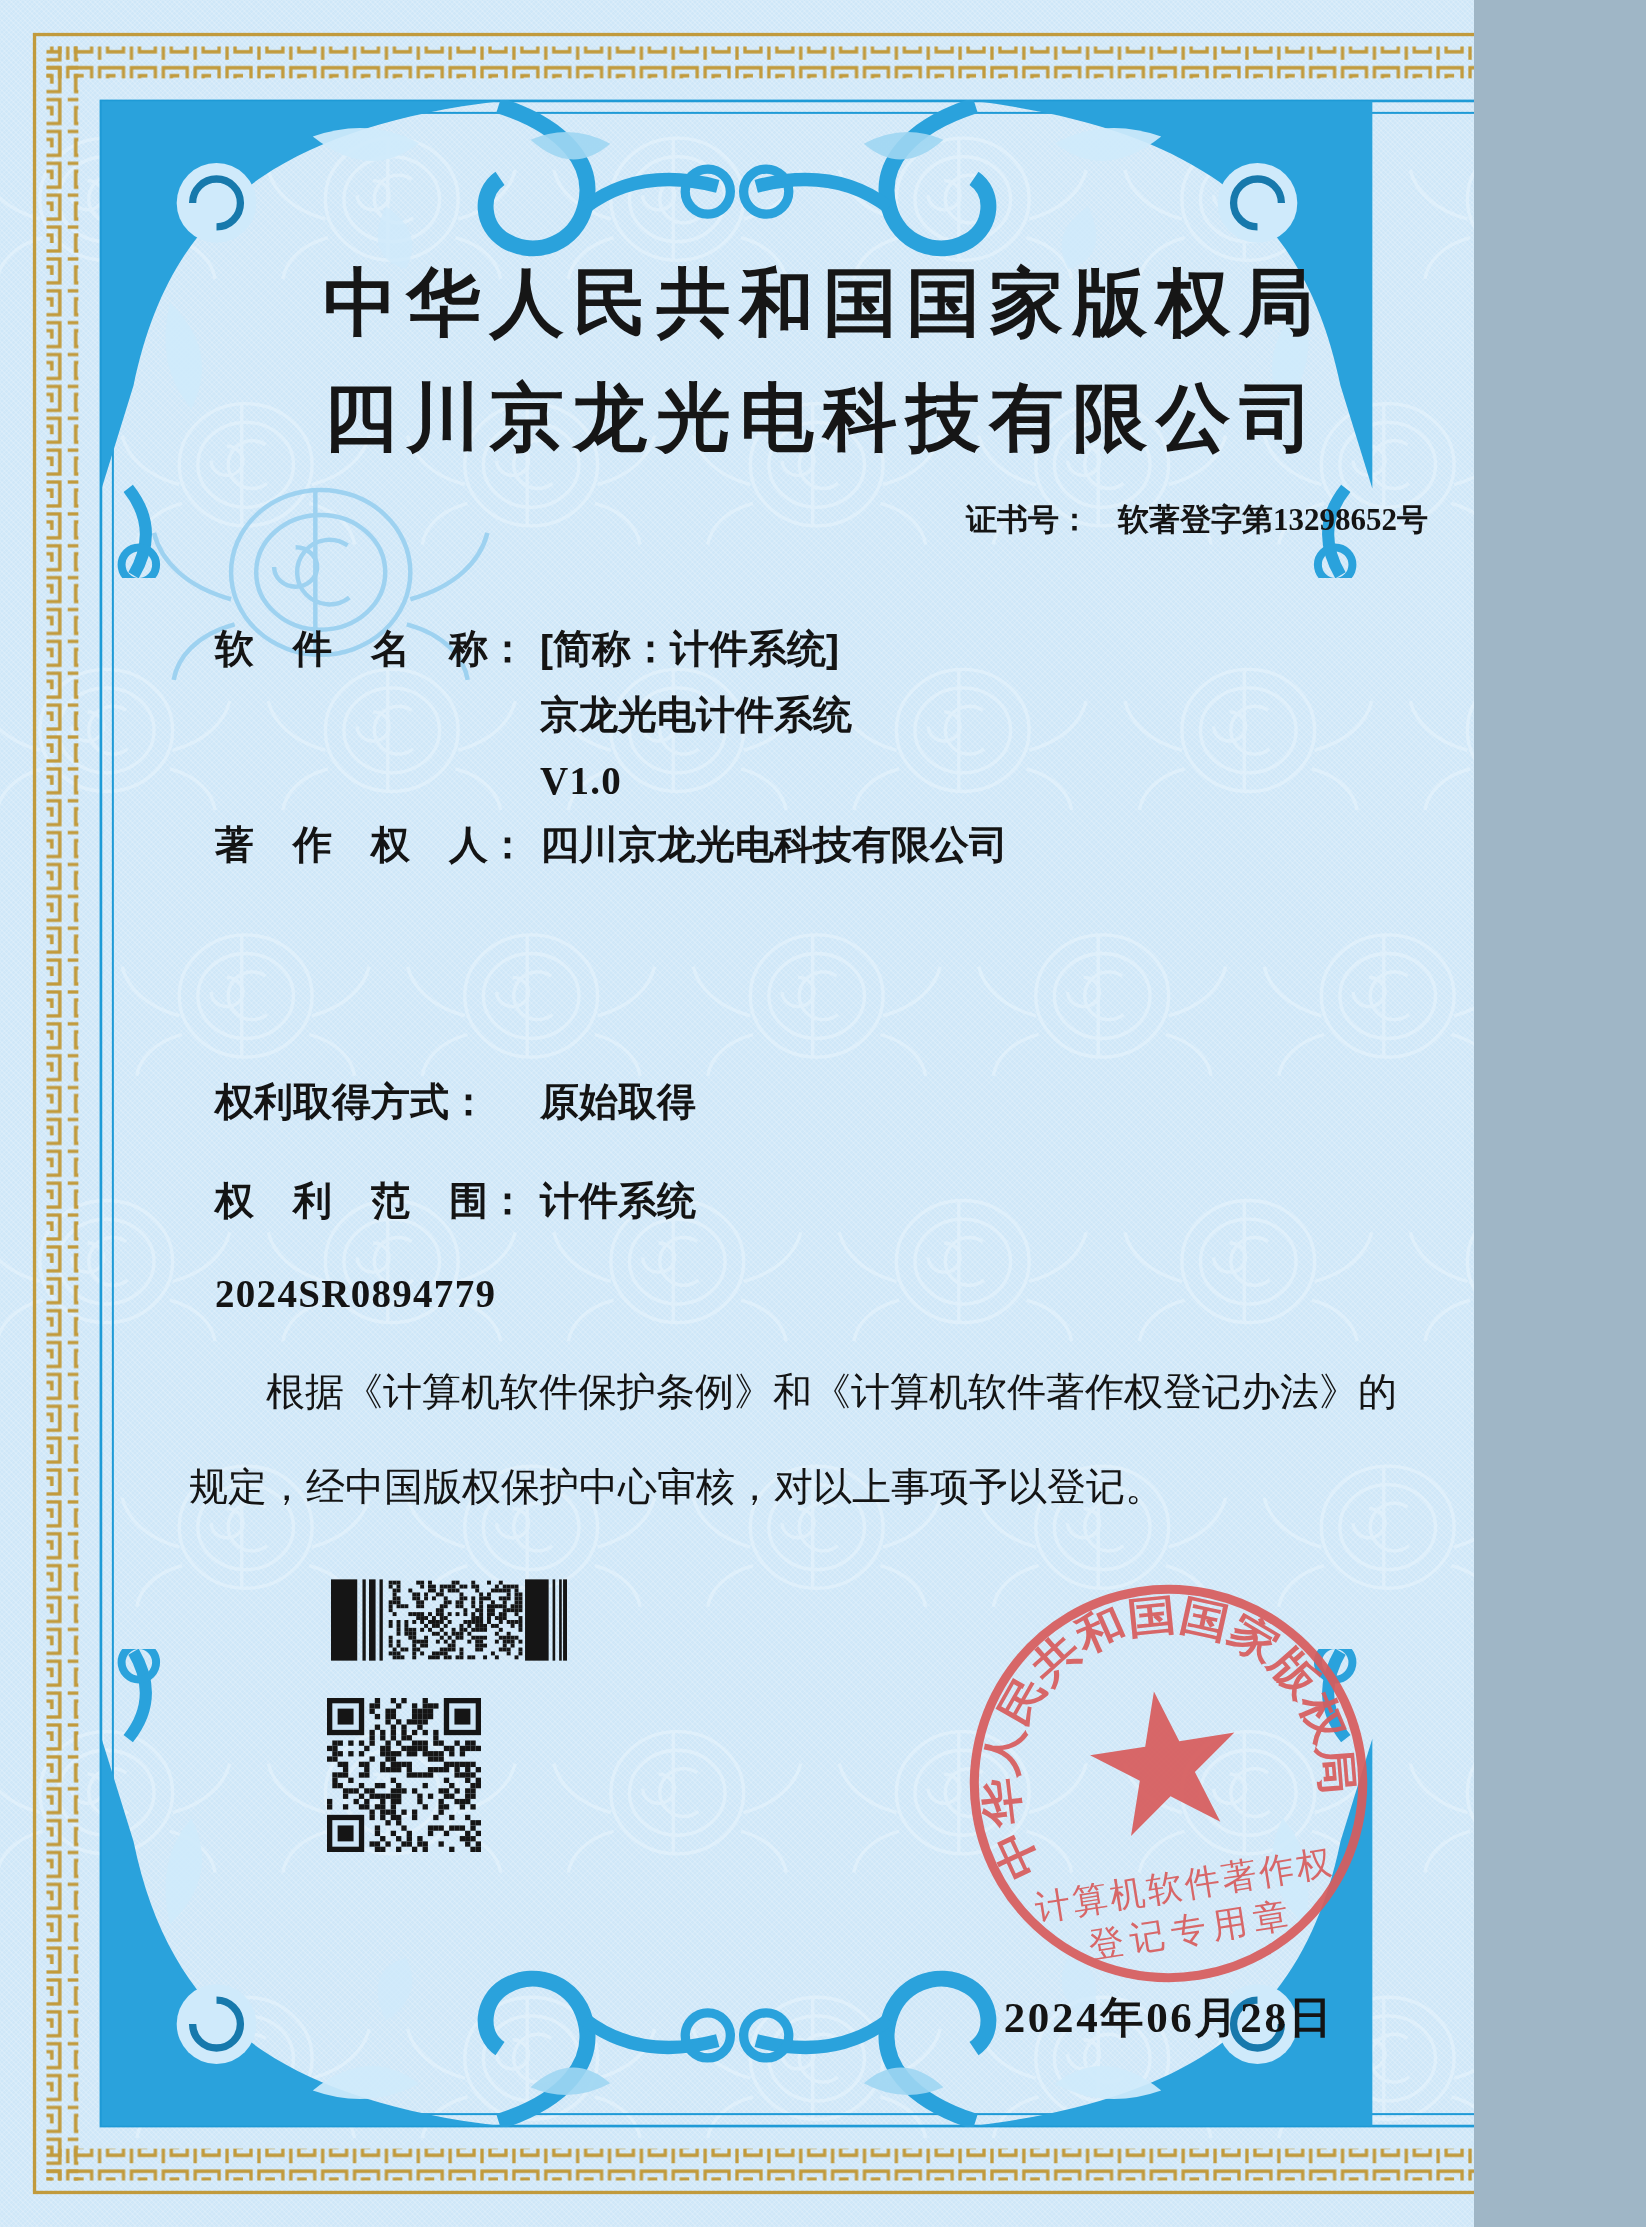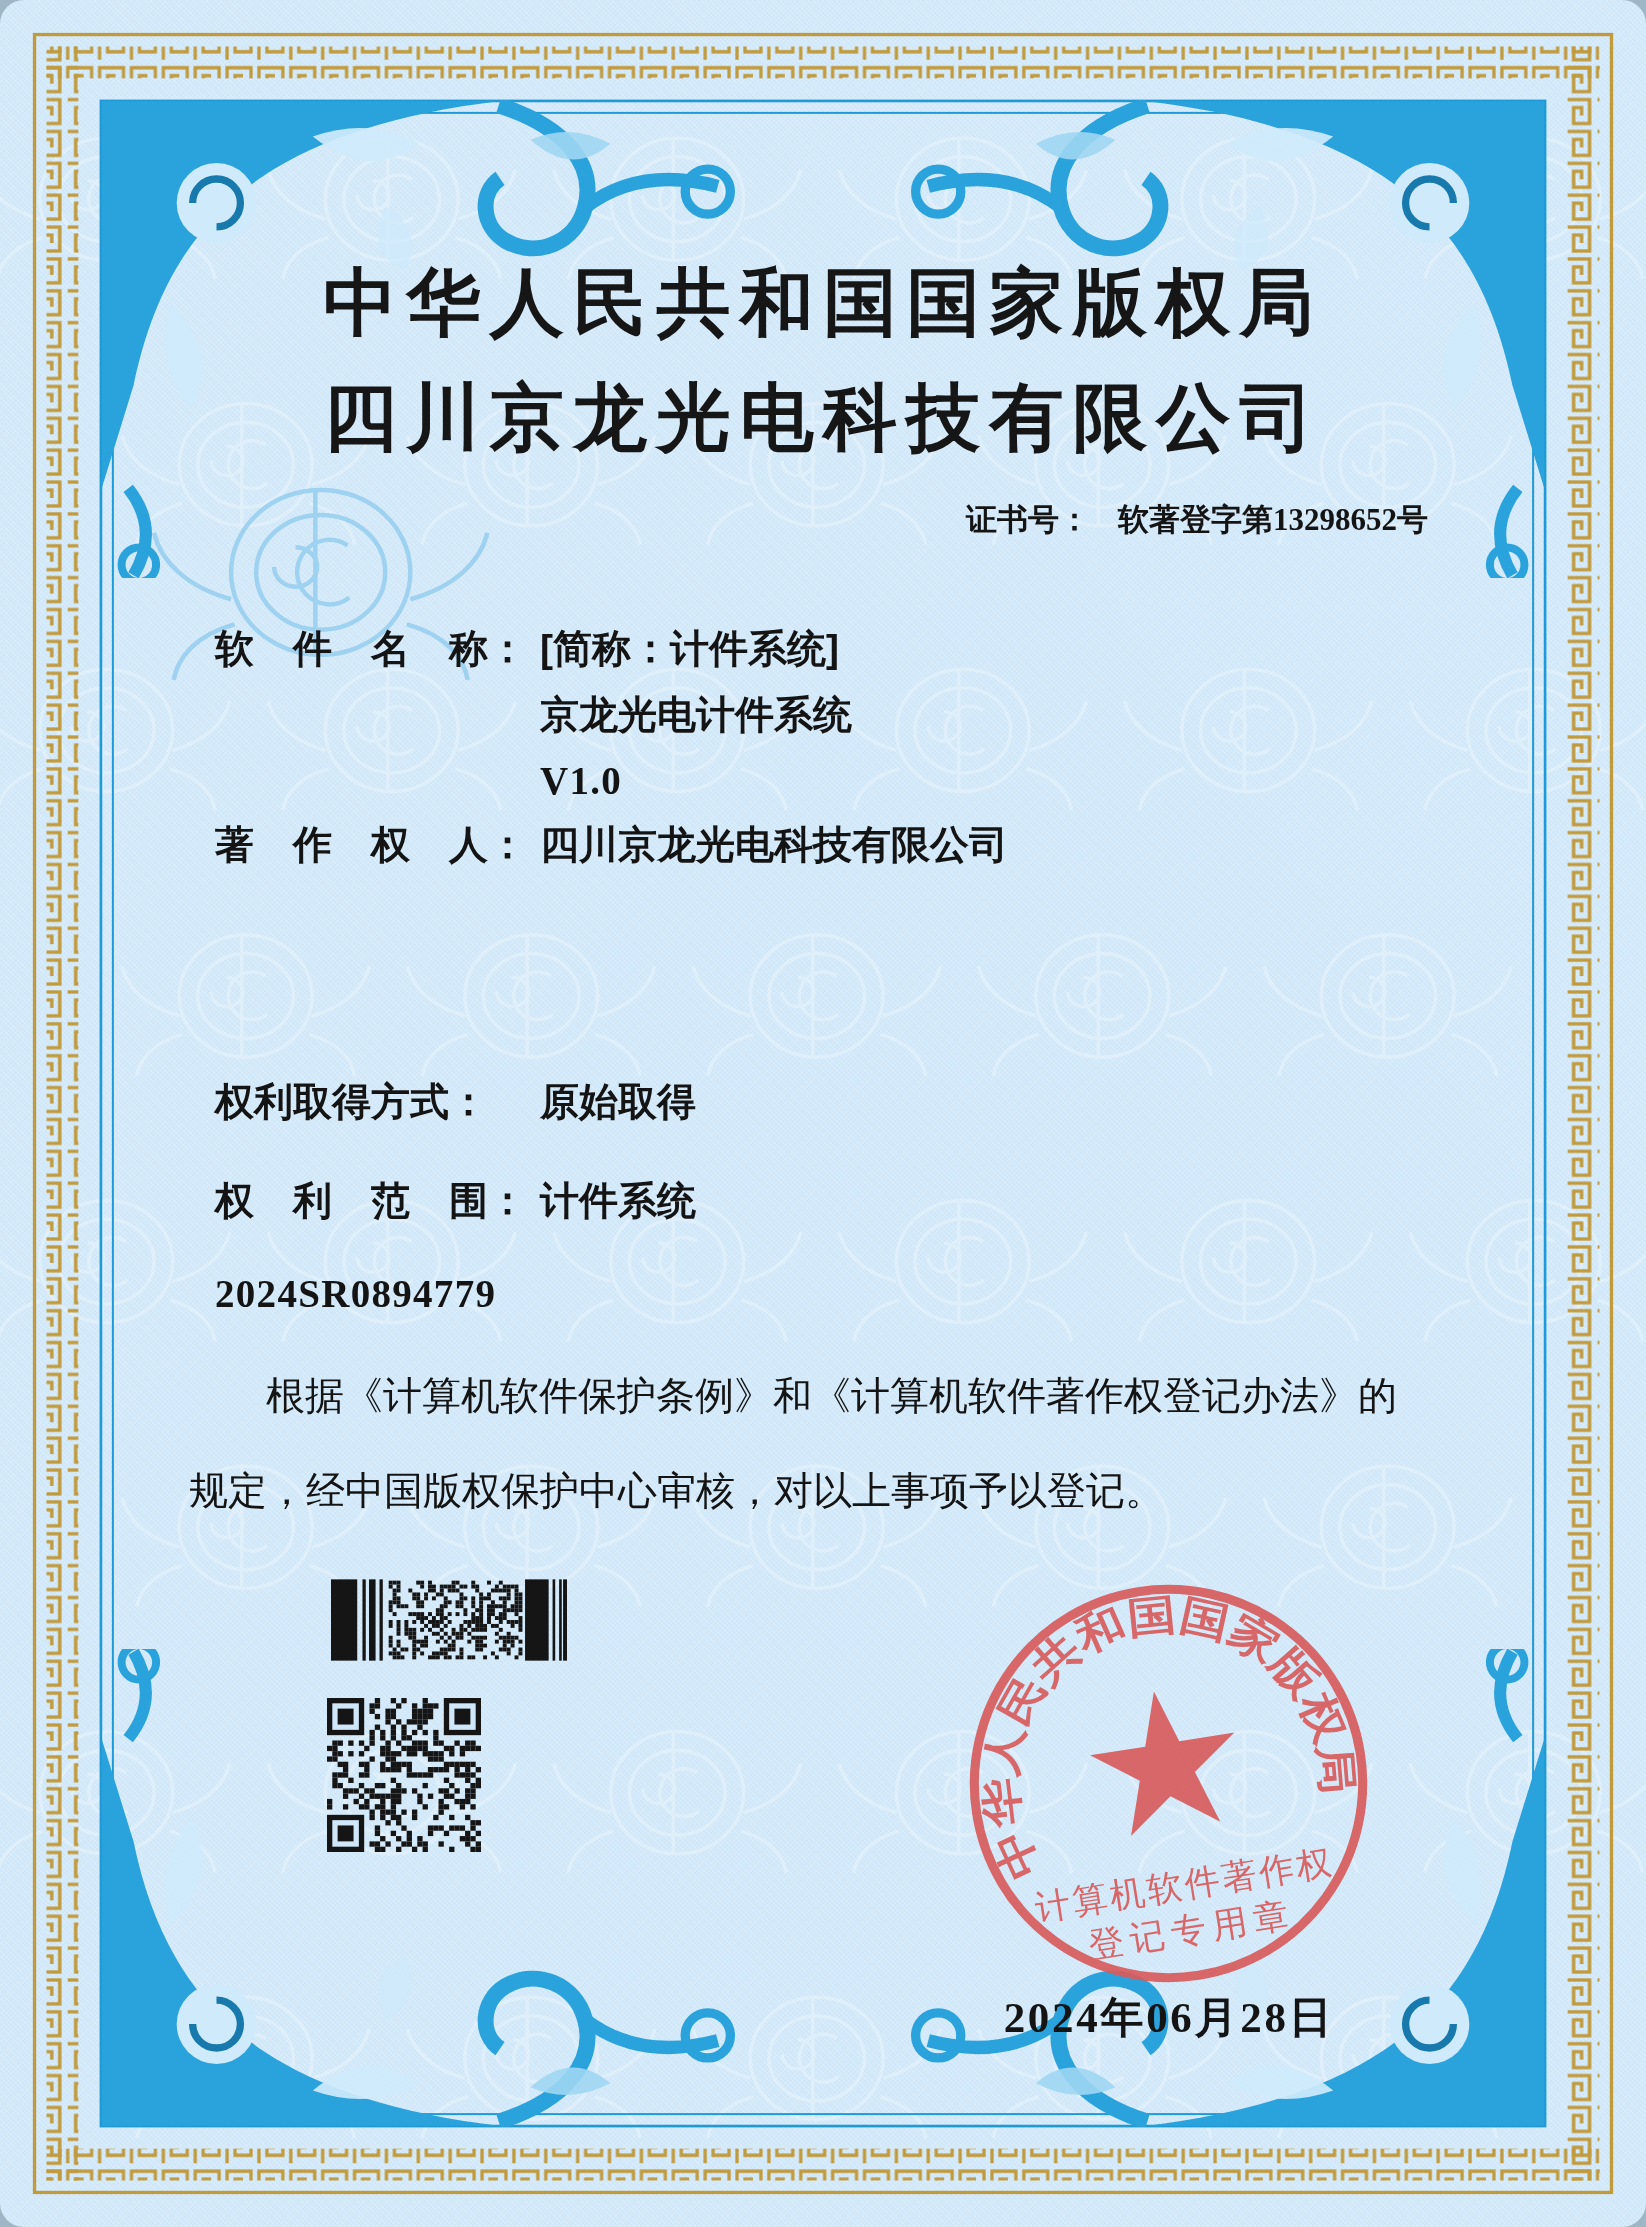--- a/index.html
+++ b/index.html
@@ -1,26 +1,25 @@
 <!DOCTYPE html>
 <html style="font-size:10.6px"><head>
 <meta charset="utf-8">
 <style>
   html,body{margin:0;padding:0;background:#9fb6c6;}
   .page{
     position:relative;
-    width:1646px;height:2227px;
+    width:1474px;height:2227px;
     overflow:hidden;
     background:
       repeating-linear-gradient(45deg, rgba(255,255,255,.16) 0 1.3px, rgba(255,255,255,0) 1.3px 3.3px),
       repeating-linear-gradient(-45deg, rgba(255,255,255,.13) 0 1.3px, rgba(255,255,255,0) 1.3px 3.3px),
       #cfe7f8;
     font-family:"Liberation Serif", serif;
     color:#141414;
-    border-radius:24px;
   }
   svg.layer{position:absolute;left:0;top:0;width:1646px;height:2227px;}
   .z1{z-index:1}.z2{z-index:2}
   .corner{position:absolute;width:638px;height:478px;z-index:3;}
   .corner.tl{left:100px;top:100px;}
   .corner.tr{right:100px;top:100px;transform:scaleX(-1);}
   .corner.bl{left:100px;bottom:100px;transform:scaleY(-1);}
   .corner.br{right:100px;bottom:100px;transform:scale(-1,-1);}
   .content{position:absolute;z-index:5;}
   .title{
@@ -40,21 +39,21 @@
     position:absolute;left:199px;z-index:5;display:flex;align-items:flex-start;
     font-family:"Liberation Sans", sans-serif;font-weight:700;font-size:39px;
     line-height:66px;white-space:nowrap;margin-left:16px;
   }
   .flabel{width:325px;flex:0 0 325px;}
   .fvals{}
   .fval{}
   .fval.latin{font-family:"Liberation Serif", serif;letter-spacing:1.3px;}
   .statement{
     left:189px;width:1315px;font-size:39px;line-height:53px;
-    font-family:Liberation Sans, sans-serif;font-weight:500;
+    font-family:Liberation Mono, monospace;font-weight:500;
     white-space:nowrap;
   }
   .statement.s1{top:1369px;padding-left:77px;}
   .statement.s2{top:1464px;}
   .barcode{position:absolute;left:331px;top:1579px;z-index:5;}
   .qrcode{position:absolute;left:327px;top:1698px;z-index:5;}
   .seal{position:absolute;left:960px;top:1575px;width:417px;height:417px;z-index:6;opacity:.92;}
   .datebox{
     top:1941px;left:943px;width:452px;text-align:center;z-index:7;
     font-size:43px;font-weight:700;font-family:"Liberation Serif", serif;

